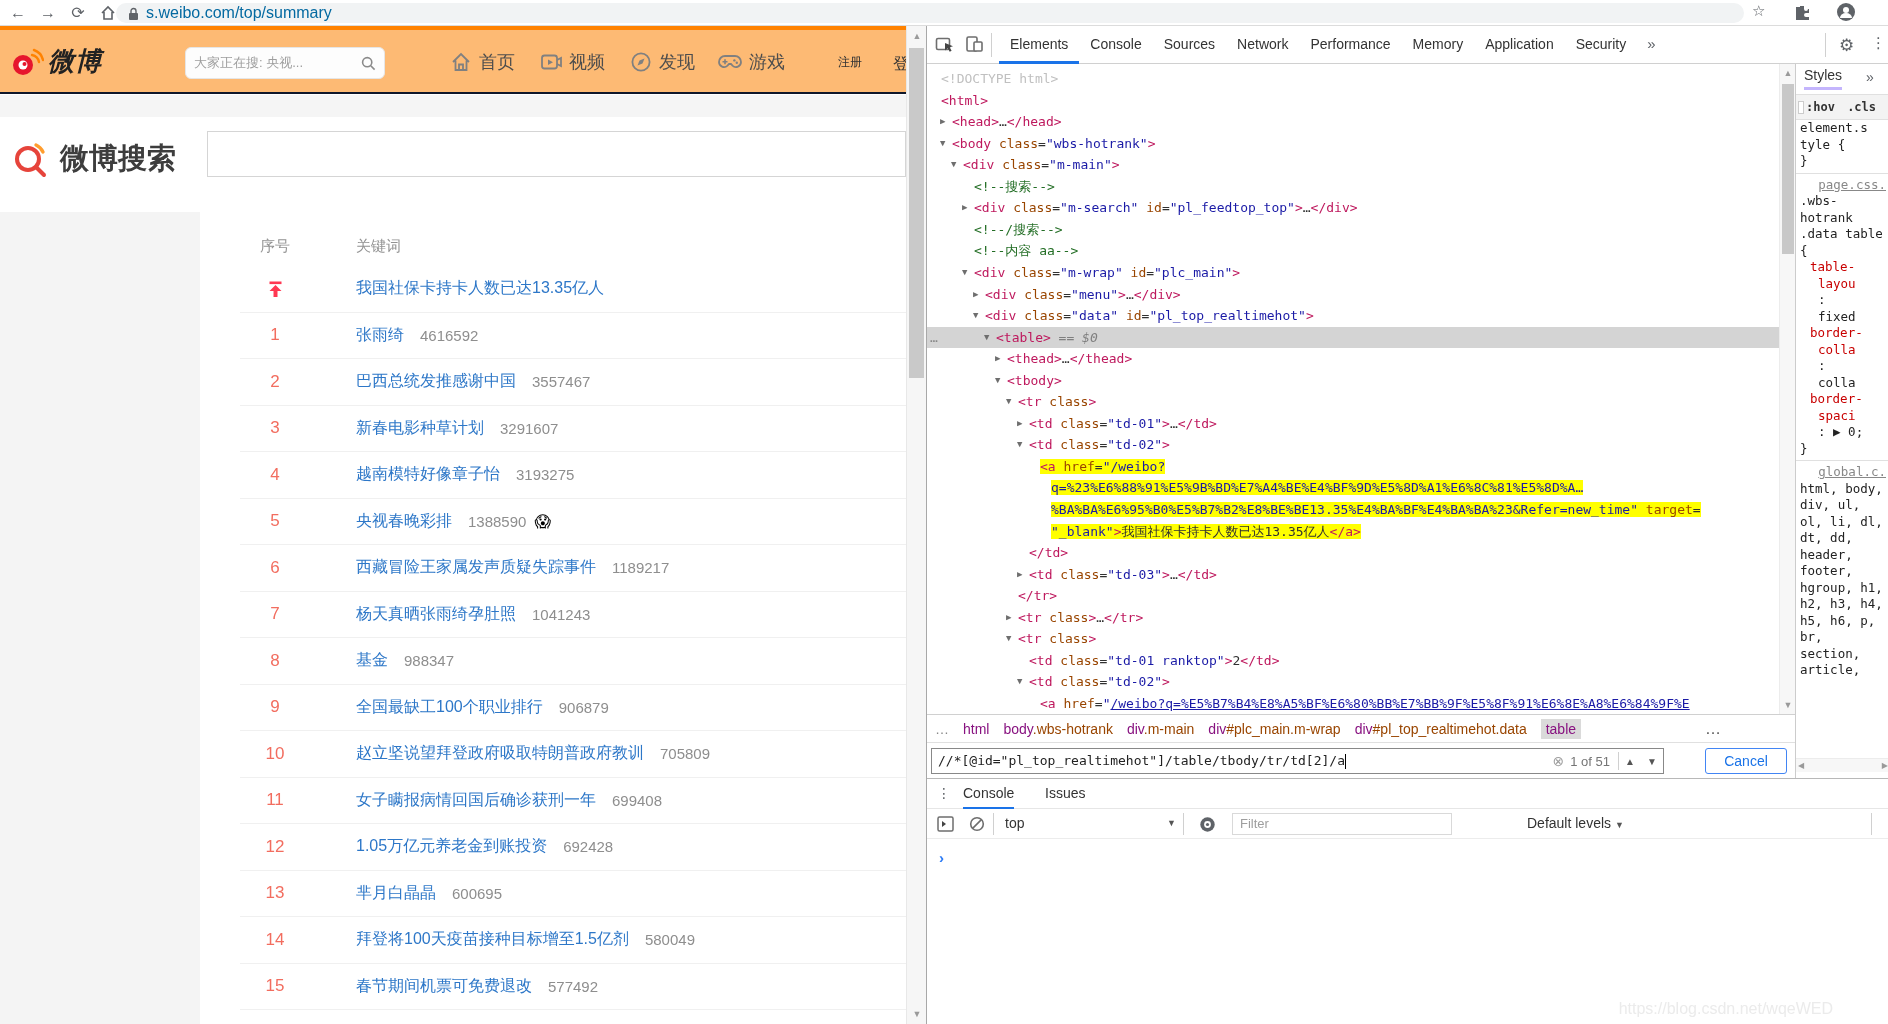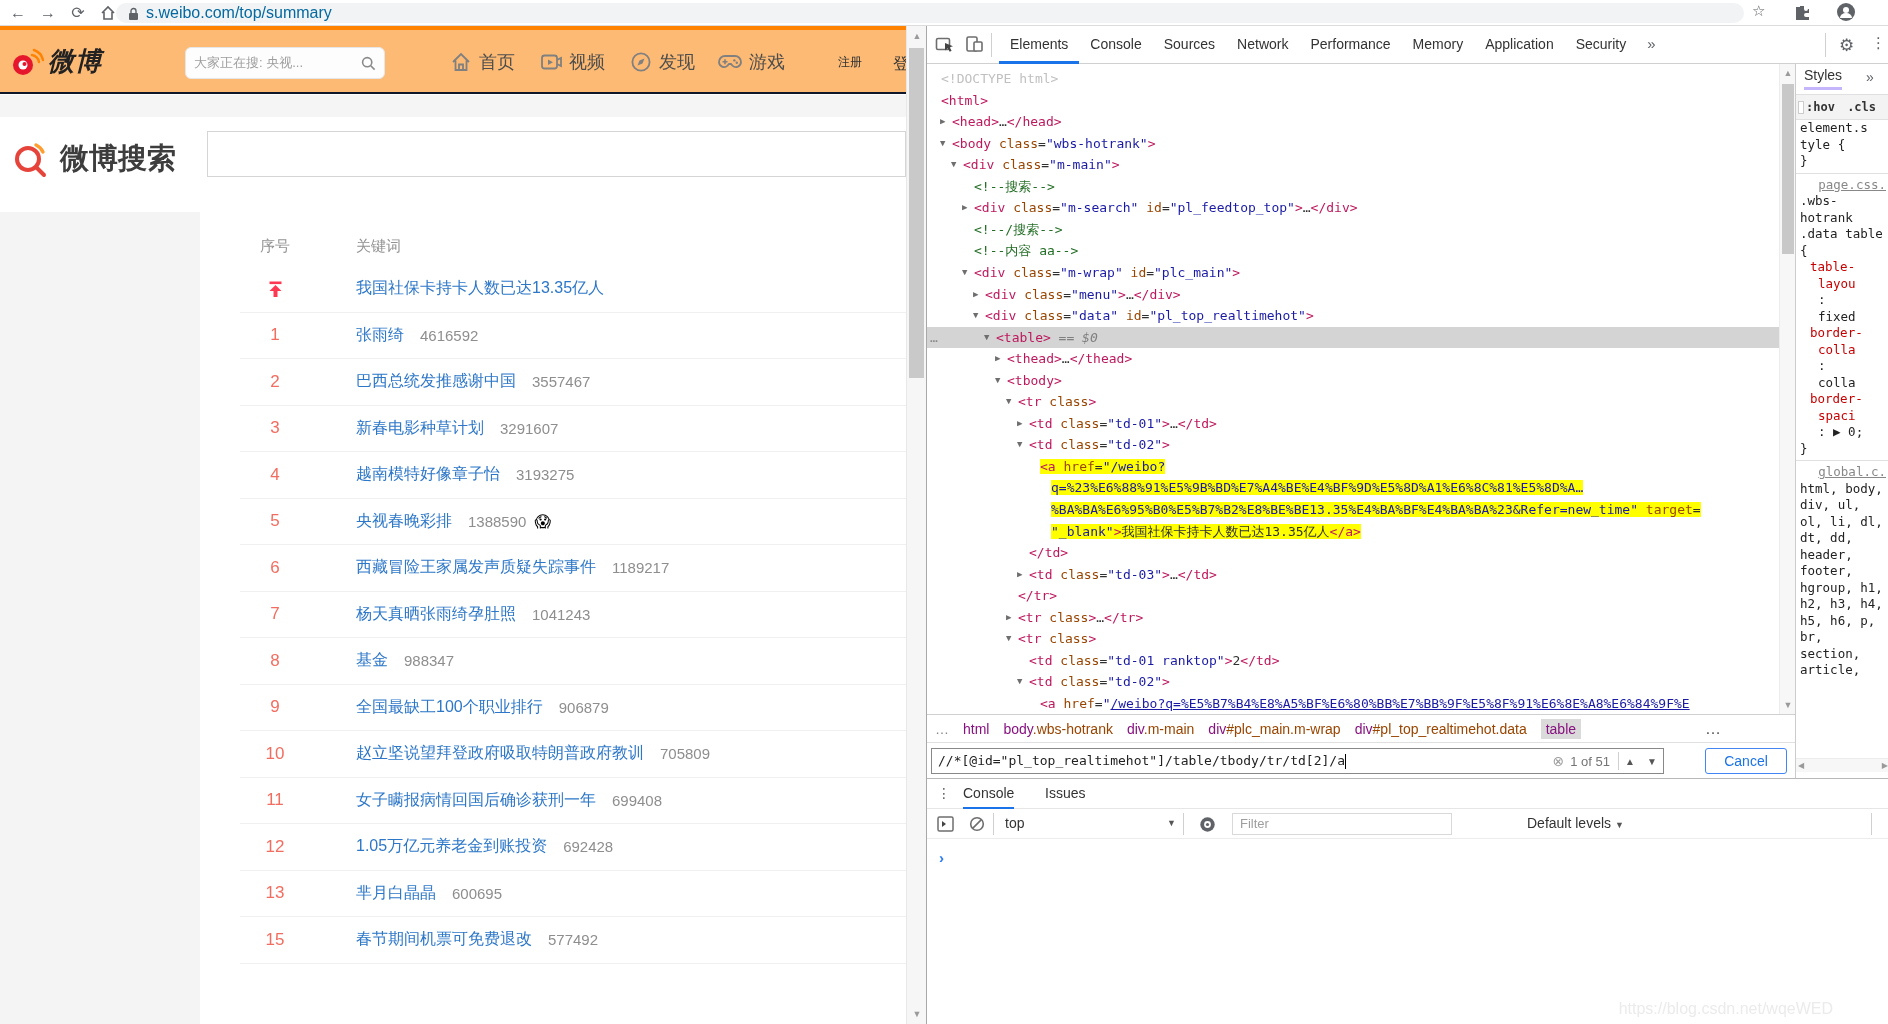--- a/index.html
+++ b/index.html
@@ -319,20 +319,25 @@
             <span class="rank">12</span>
             <span class="title">1.05万亿元养老金到账投资</span>
             <span class="cnt">692428</span>
           </div>
           <div class="ht-row">
             <span class="rank">13</span>
             <span class="title">芈月白晶晶</span>
             <span class="cnt">600695</span>
           </div>
           <div class="ht-row">
+            <span class="rank">14</span>
+            <span class="title">拜登将100天疫苗接种目标增至1.5亿剂</span>
+            <span class="cnt">580049</span>
+          </div>
+          <div class="ht-row">
             <span class="rank">15</span>
             <span class="title">春节期间机票可免费退改</span>
             <span class="cnt">577492</span>
           </div>
         </div>
     </div>
   </div>
 </div>
 
 <div id="pg-sb">

